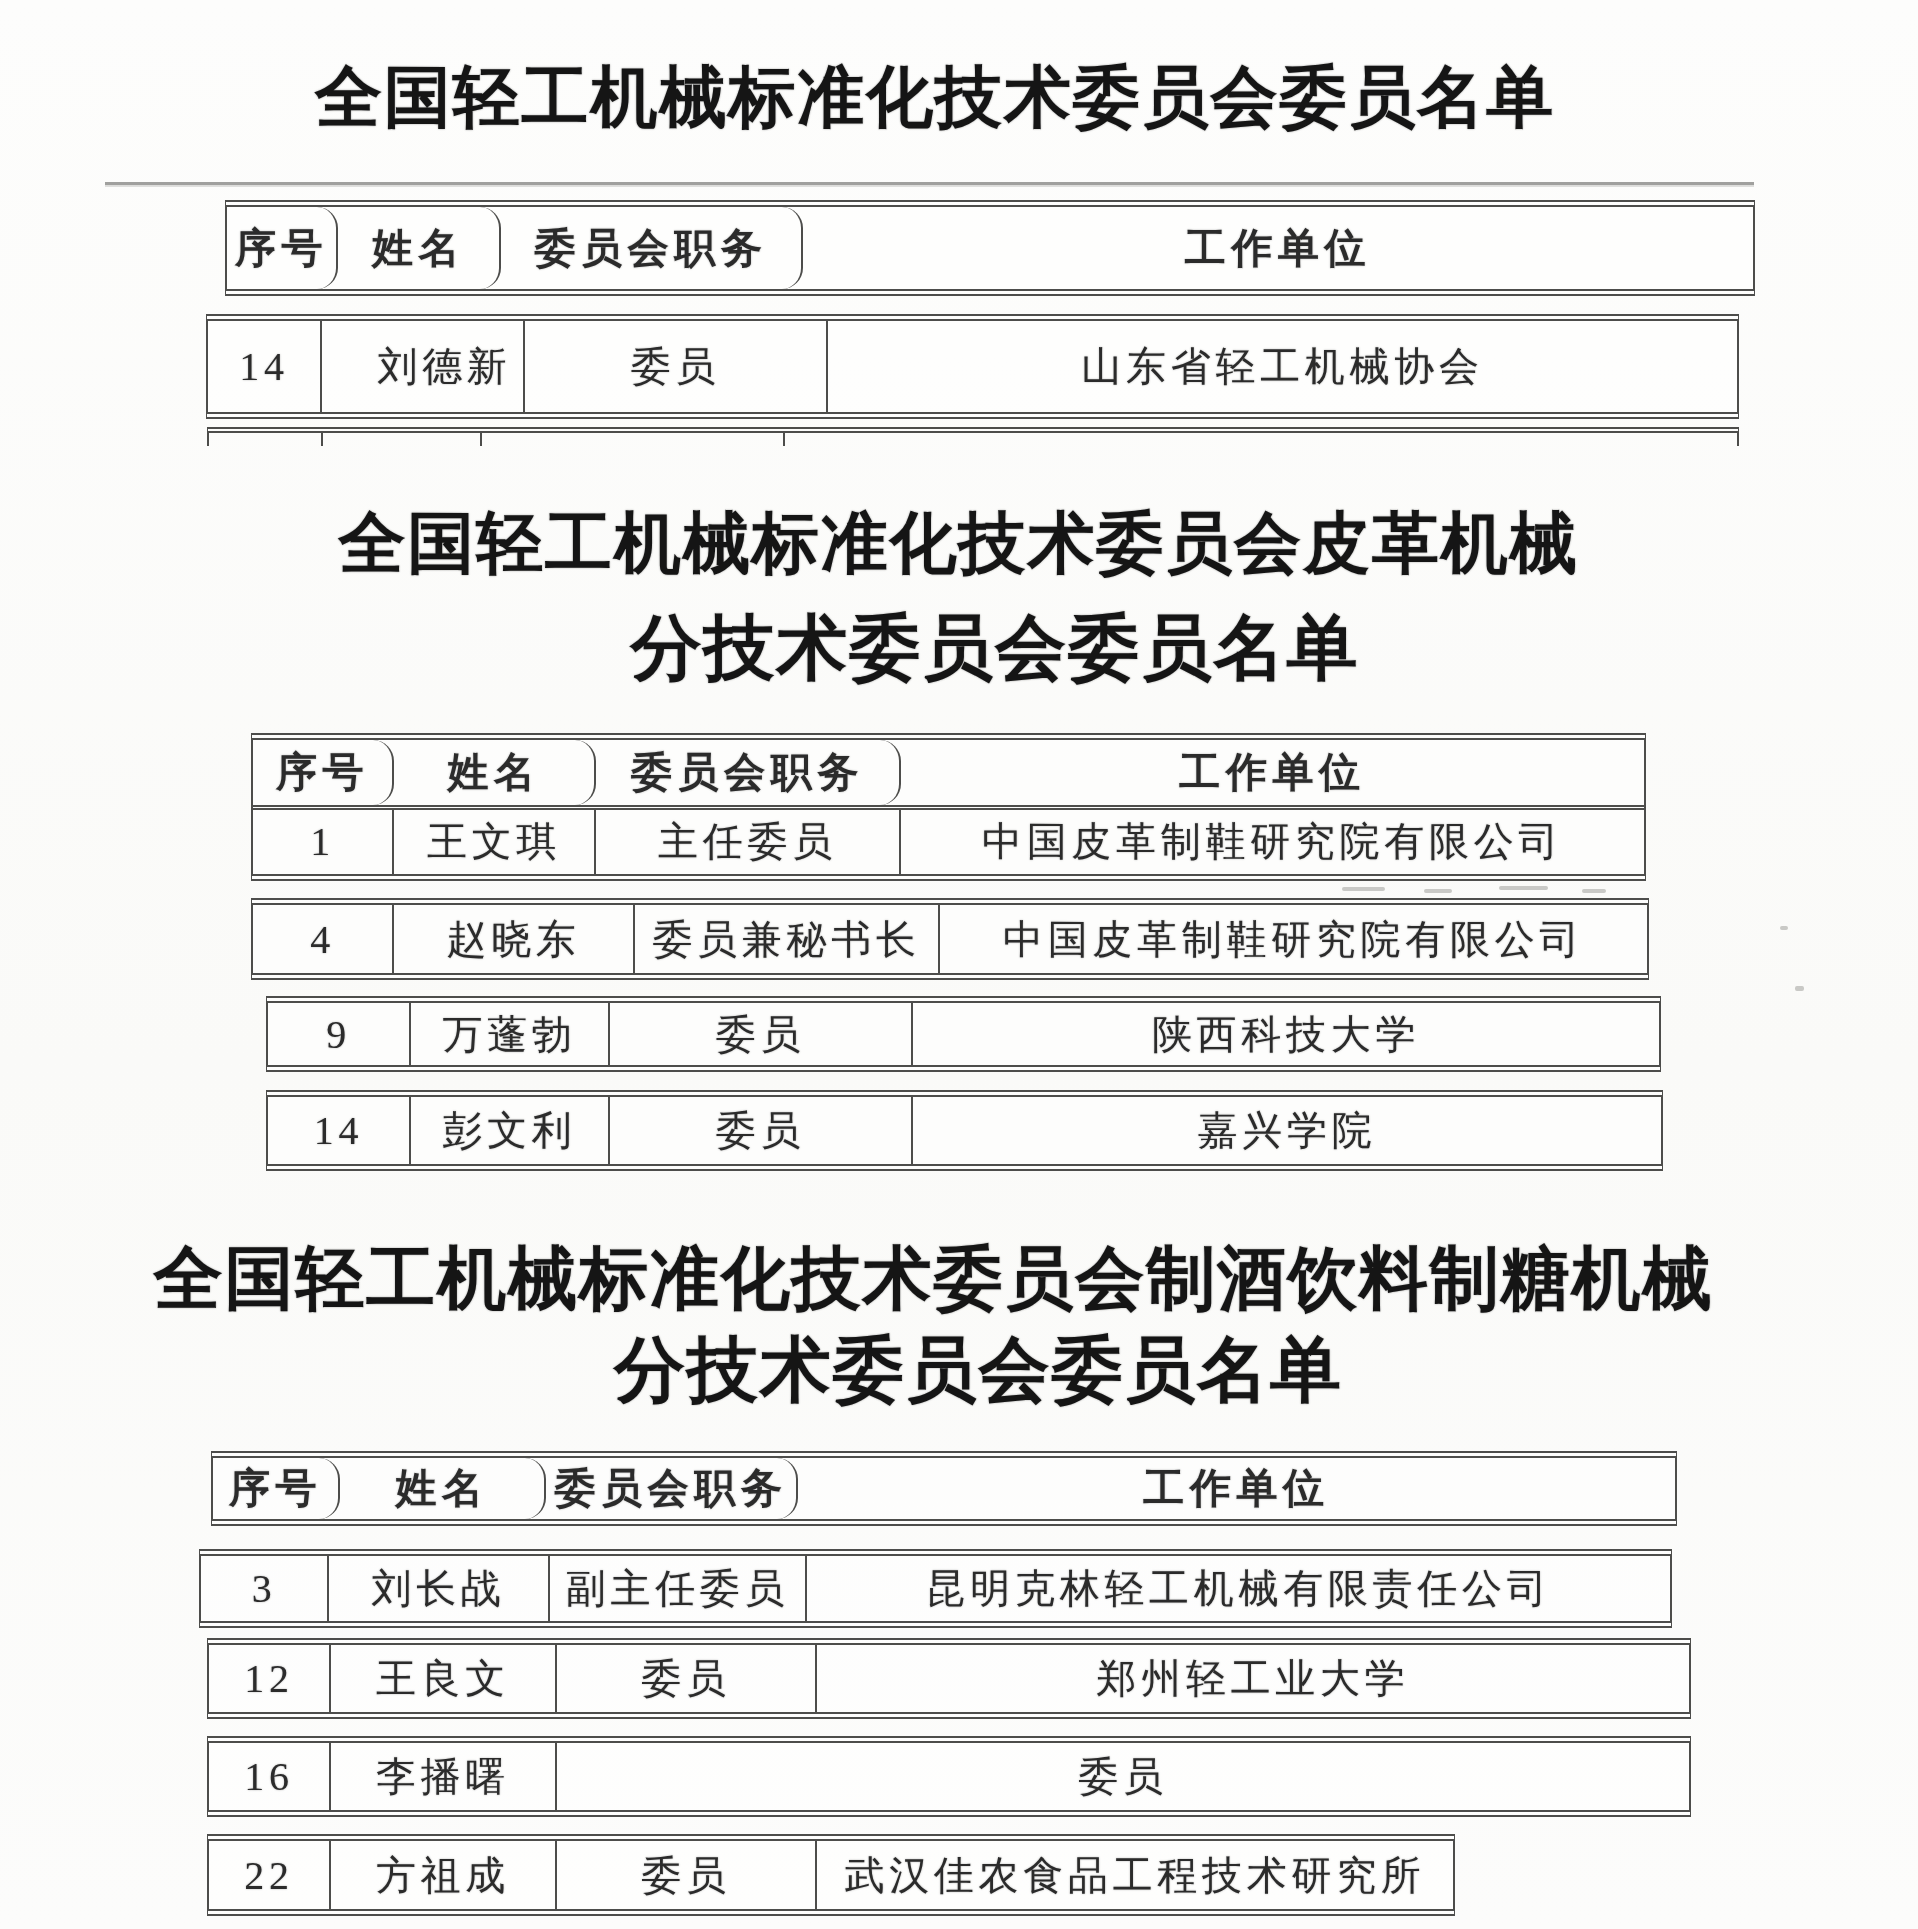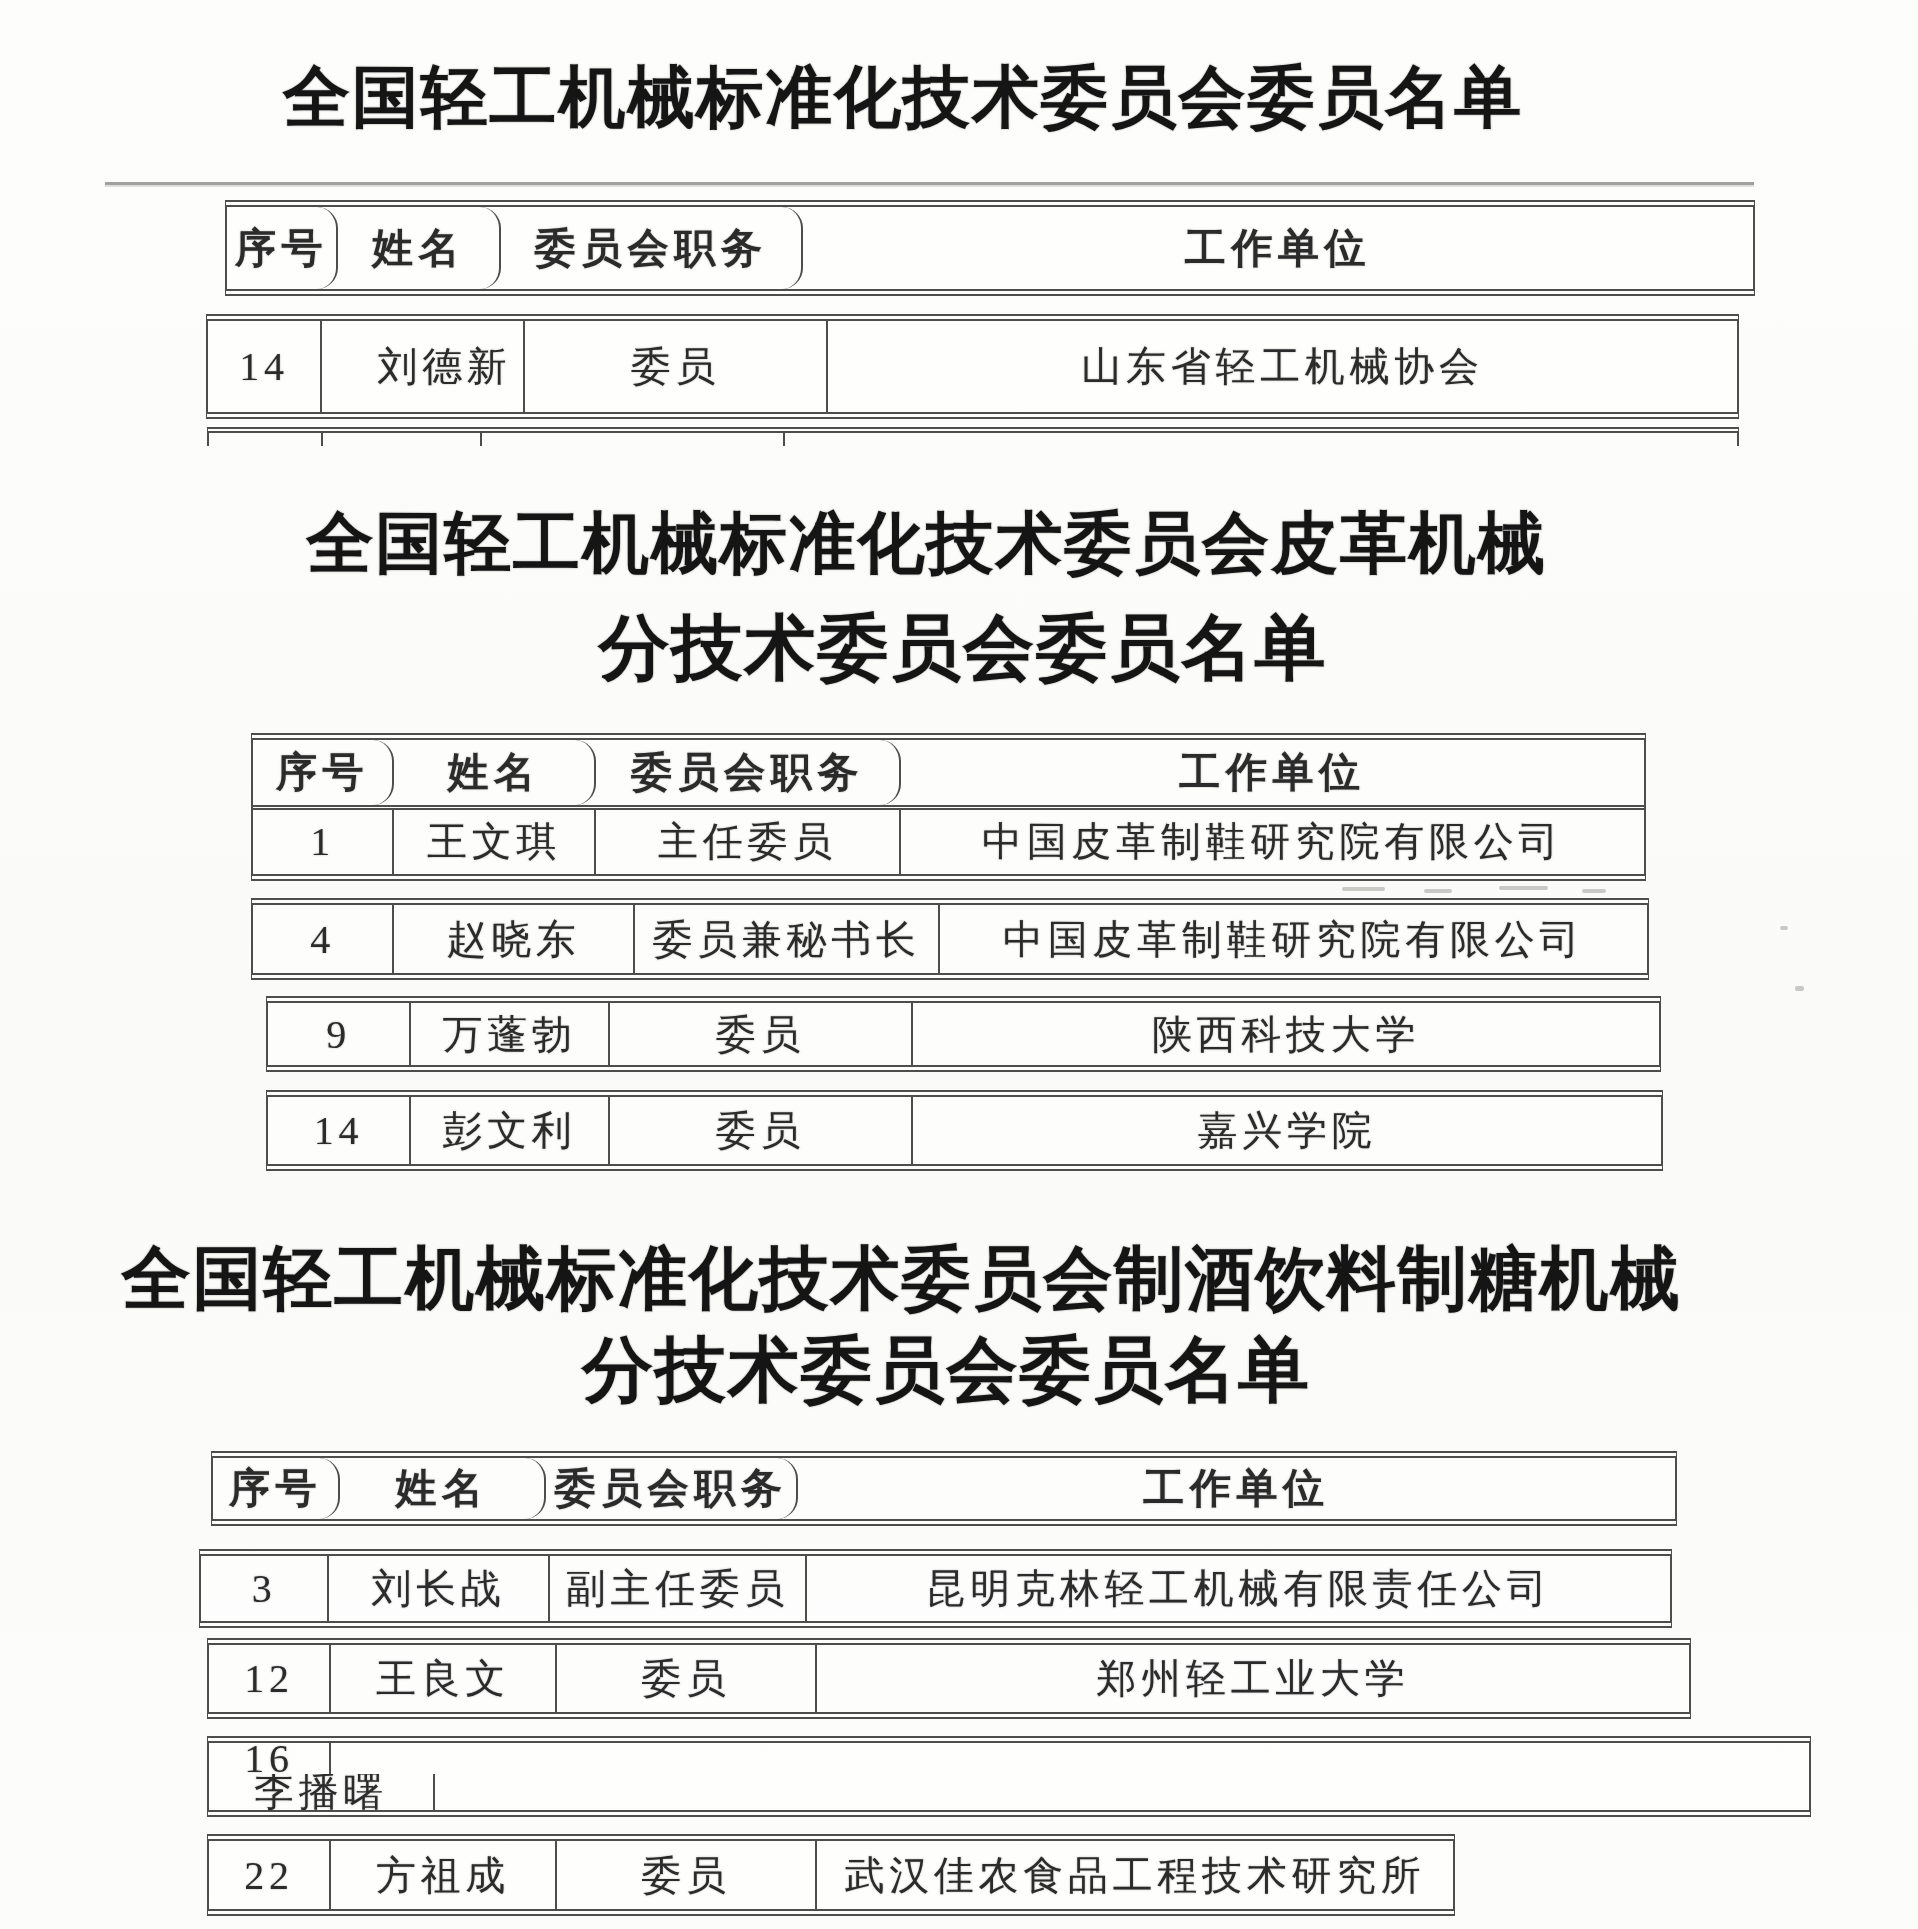--- a/index.html
+++ b/index.html
@@ -14,20 +14,21 @@
   }
   .title{
     position:absolute;
     text-align:center;
     font-family:"Liberation Sans", sans-serif;
     font-weight:900;
     color:#151515;
     letter-spacing:1.9px;
     text-shadow:0 0 1.9px rgba(20,20,20,.45);
     white-space:nowrap;
+    margin-left:32px;
   }
   #title-1{left:0;top:52px;width:1806px;font-size:67px;}
   #title-2a{left:0;top:498px;width:1853px;font-size:67px;}
   #title-2b{left:26px;top:601px;width:1874px;font-size:71px;}
   #title-3a{left:0;top:1233px;width:1803px;font-size:69px;}
   #title-3b{left:0;top:1323px;width:1893px;font-size:71px;}
   .rule{
     position:absolute;left:105px;top:182px;width:1649px;height:2.8px;
     background:#a0a09e;box-shadow:0 1.9px 0 rgba(160,160,158,.35);
   }
@@ -92,21 +93,21 @@
   
   #t3-header{left:211px;top:1451px;width:1466px;height:75px;}
   #t3-header .cell:nth-child(1){width:127px;}
   #t3-header .cell:nth-child(2){width:206px;}
   #t3-header .cell:nth-child(3){width:252px;}
   #t3-row3{left:199px;top:1549px;width:1473px;height:79px;}
   #t3-row3 .cell:nth-child(1){width:128px;}
   #t3-row3 .cell:nth-child(2){width:221px;}
   #t3-row3 .cell:nth-child(3){width:257px;}
   #t3-row12{left:207px;top:1638px;width:1484px;height:81px;}
-  #t3-row16{left:207px;top:1736px;width:1604px;height:81px;flex-direction:column;}
+  #t3-row16{left:207px;top:1736px;width:1484px;height:81px;}
   #t3-row22{left:207px;top:1834px;width:1248px;height:82px;}
   #t3-row12 .cell:nth-child(1),#t3-row16 .cell:nth-child(1),#t3-row22 .cell:nth-child(1){width:122px;}
   #t3-row12 .cell:nth-child(2),#t3-row16 .cell:nth-child(2),#t3-row22 .cell:nth-child(2){width:226px;}
   #t3-row12 .cell:nth-child(3),#t3-row16 .cell:nth-child(3),#t3-row22 .cell:nth-child(3){width:260px;}
   
   .artifact{position:absolute;background:#c9c9c6;border-radius:1.9px;}
   #art-dash1{left:1342px;top:887px;width:43px;height:3.7px;}
   #art-dash2{left:1424px;top:889px;width:28px;height:3.7px;}
   #art-dash3{left:1499px;top:886px;width:49px;height:3.7px;}
   #art-dash4{left:1582px;top:889px;width:24px;height:3.7px;}

